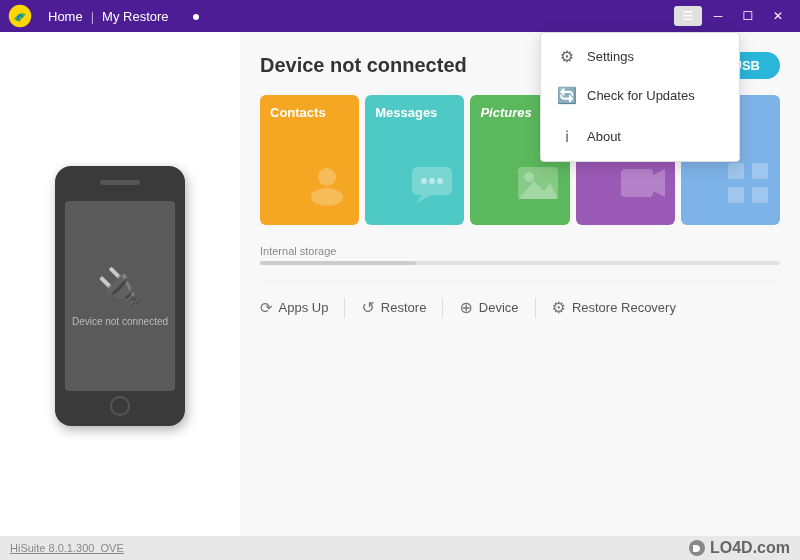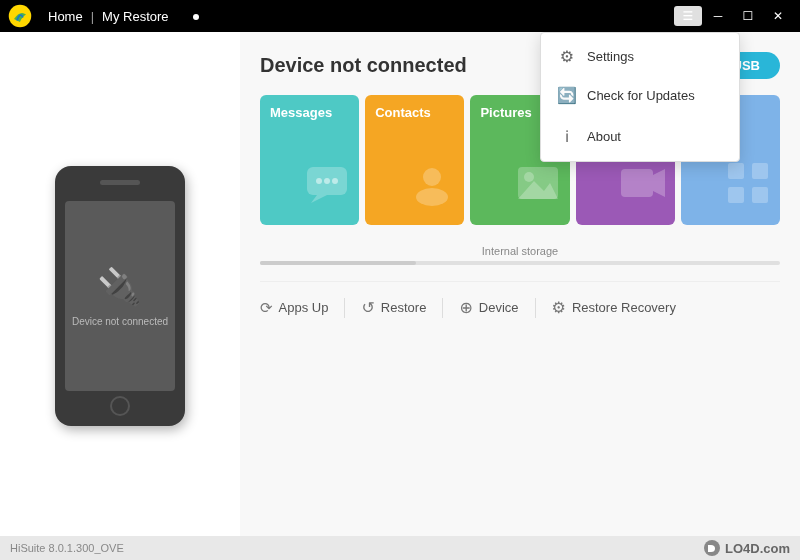--- a/index.html
+++ b/index.html
@@ -9,21 +9,21 @@
       font-family: 'Segoe UI', Arial, sans-serif;
       background: #f0f0f0;
       overflow: hidden;
       position: relative;
     }
 
     
     .titlebar {
       width: 100%;
       height: 32px;
-      background: #000000;
+      background: #4c1d95;
       display: flex;
       align-items: center;
       justify-content: space-between;
       padding: 0 8px;
     }
     .titlebar-left {
       display: flex;
       align-items: center;
       gap: 8px;
     }
@@ -198,33 +198,32 @@
     }
     .card-icon {
       position: absolute;
       bottom: 8px;
       right: 8px;
       font-size: 42px;
       color: rgba(255,255,255,0.25);
     }
     .card-contacts { background: #f5a623; }
     .card-messages { background: #4ec9c5; }
-    .card-pictures { background: #5cb85c; }
+    .card-pictures { background: #5cb85c; font-style: italic; }
     .card-videos { background: #9b59b6; }
     .card-apps { background: #7eb3e8; }
 
     
     .storage-section {
       display: flex;
       gap: 20px;
       margin-bottom: 16px;
     }
     .storage-item {
       flex: 1;
-      text-align: center;
     }
     .storage-label {
       font-size: 11px;
       color: #888;
       margin-bottom: 4px;
     }
     .storage-bar-bg {
       height: 4px;
       background: #e0e0e0;
       border-radius: 2px;
@@ -273,26 +272,27 @@
       height: 24px;
       background: #e8e8e8;
       display: flex;
       align-items: center;
       justify-content: space-between;
       padding: 0 10px;
     }
     .footer-version {
       font-size: 11px;
       color: #888;
+      text-decoration: underline;
     }
     .footer-logo {
       display: flex;
       align-items: center;
       gap: 4px;
-      font-size: 13px;
+      font-size: 16px;
       color: #666;
       font-weight: 600;
     }
 
     
     .dropdown-menu {
       position: absolute;
       top: 32px;
       right: 60px;
       width: 200px;
@@ -365,41 +365,41 @@
   </div>
 
   <div class="right-panel">
 
     <div class="device-header">
       <span class="device-title">Device not connected</span>
       <button class="usb-button">USB</button>
     </div>
 
     <div class="feature-cards">
+      <div class="feature-card card-contacts">
+        <span class="card-label">Contacts</span>
+        <span class="card-icon">
+          <svg width="48" height="48" viewBox="0 0 48 48" fill="rgba(255,255,255,0.25)">
+            <circle cx="24" cy="18" r="9"></circle>
+            <ellipse cx="24" cy="38" rx="16" ry="9"></ellipse>
+          </svg>
+        </span>
+      </div>
       <div class="feature-card card-messages">
         <span class="card-label">Messages</span>
         <span class="card-icon">
           <svg width="48" height="48" viewBox="0 0 48 48" fill="rgba(255,255,255,0.25)">
             <rect x="4" y="8" width="40" height="28" rx="6"></rect>
             <polygon points="14,36 8,44 24,36"></polygon>
             <circle cx="16" cy="22" r="3" fill="rgba(255,255,255,0.5)"></circle>
             <circle cx="24" cy="22" r="3" fill="rgba(255,255,255,0.5)"></circle>
             <circle cx="32" cy="22" r="3" fill="rgba(255,255,255,0.5)"></circle>
           </svg>
         </span>
       </div>
-      <div class="feature-card card-contacts">
-        <span class="card-label">Contacts</span>
-        <span class="card-icon">
-          <svg width="48" height="48" viewBox="0 0 48 48" fill="rgba(255,255,255,0.25)">
-            <circle cx="24" cy="18" r="9"></circle>
-            <ellipse cx="24" cy="38" rx="16" ry="9"></ellipse>
-          </svg>
-        </span>
-      </div>
       <div class="feature-card card-pictures">
         <span class="card-label">Pictures</span>
         <span class="card-icon">
           <svg width="48" height="48" viewBox="0 0 48 48" fill="rgba(255,255,255,0.25)">
             <rect x="4" y="8" width="40" height="32" rx="4"></rect>
             <circle cx="15" cy="18" r="5"></circle>
             <polygon points="4,40 20,22 30,32 36,24 44,40"></polygon>
           </svg>
         </span>
       </div>

